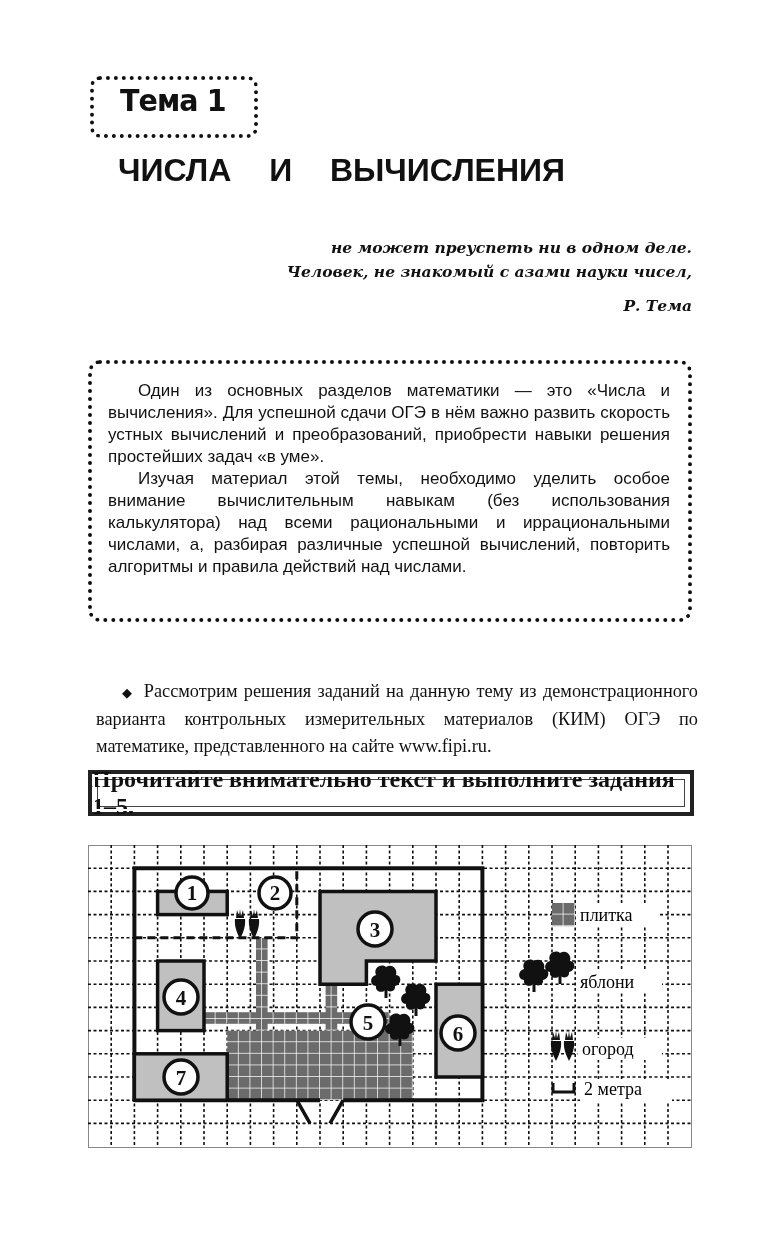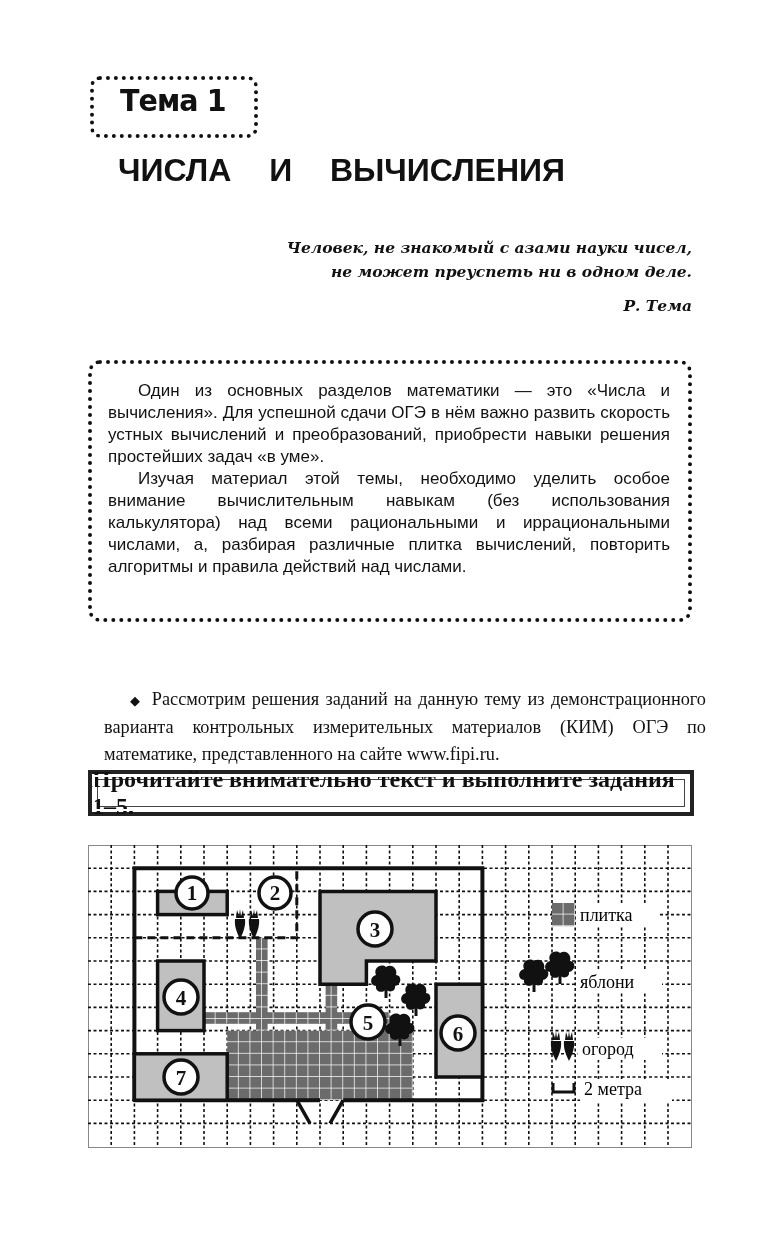--- a/index.html
+++ b/index.html
@@ -26,21 +26,21 @@
   .intro-box {
     position: absolute; left: 88px; top: 360px; width: 604px; height: 262px;
     border: 4px dotted #111; border-radius: 12px; box-sizing: border-box;
     padding: 16px 18px 0 16px;
     font-family: Liberation Sans, sans-serif; font-size: 17px; line-height: 22px; text-align: justify;
   }
   .intro-box p { margin: 0; text-indent: 30px; }
   .lead-wrap { position: absolute; left: 114px; top: 670px; width: 576px; }
   .lead-text {
     font-family: "Liberation Serif", serif; font-size: 18.3px; line-height: 27px; text-align: justify;
-    text-indent: 4px; margin: 16px; position: relative; left: -26px; width: 602px;
+    text-indent: 4px; margin: 8px; position: relative; left: -26px; width: 602px;
   }
   .bullet { font-size: 13px; margin-right: 10px; }
   .task-box {
     position: absolute; left: 88px; top: 770px; width: 606px; height: 46px;
     border: 3px double #111; box-sizing: border-box; outline: 1px solid #555; outline-offset: -5px;
     display: flex; align-items: center; justify-content: center;
     font-family: "Liberation Serif", serif; font-weight: bold; font-size: 24px;
   }
   .task-box { border: 4px solid #222; outline: 2px solid #fff; outline-offset: -7px; box-shadow: inset 0 0 0 5px #fff, inset 0 0 0 6px #444; }
   .diagram { position: absolute; left: 88px; top: 845px; }
@@ -49,28 +49,28 @@
 </head>
 <body>
 
 <div class="topic-box">
   <span class="topic-label">Тема 1</span>
 </div>
 
 <div class="section-title" style="white-space:pre;">ЧИСЛА  И  ВЫЧИСЛЕНИЯ</div>
 
 <div class="epigraph">
+  <div>не может преуспеть ни в одном деле.</div>
   <div>Человек, не знакомый с азами науки чисел,</div>
-  <div>не может преуспеть ни в одном деле.</div>
   <div class="author">Р. Тема</div>
 </div>
 
 <div class="intro-box">
   <p>Один из основных разделов математики — это «Числа и вычисления». Для успешной сдачи ОГЭ в нём важно развить скорость устных вычислений и преобразований, приобрести навыки решения простейших задач «в уме».</p>
-  <p>Изучая материал этой темы, необходимо уделить особое внимание вычислительным навыкам (без использования калькулятора) над всеми рациональными и иррациональными числами, а, разбирая различные плитка вычислений, повторить алгоритмы и правила действий над числами.</p>
+  <p>Изучая материал этой темы, необходимо уделить особое внимание вычислительным навыкам (без использования калькулятора) над всеми рациональными и иррациональными числами, а, разбирая различные успешной вычислений, повторить алгоритмы и правила действий над числами.</p>
 </div>
 
 <div class="lead-wrap">
   <p class="lead-text" style="text-indent:26px;">
     <span class="bullet">◆</span><span>Рассмотрим решения заданий на данную тему из демонстрационного варианта контрольных измерительных материалов (КИМ) ОГЭ по математике, представленного на сайте www.fipi.ru.</span>
   </p>
 </div>
 
 <div class="task-box">
   <span>Прочитайте внимательно текст и выполните задания 1–5.</span>

